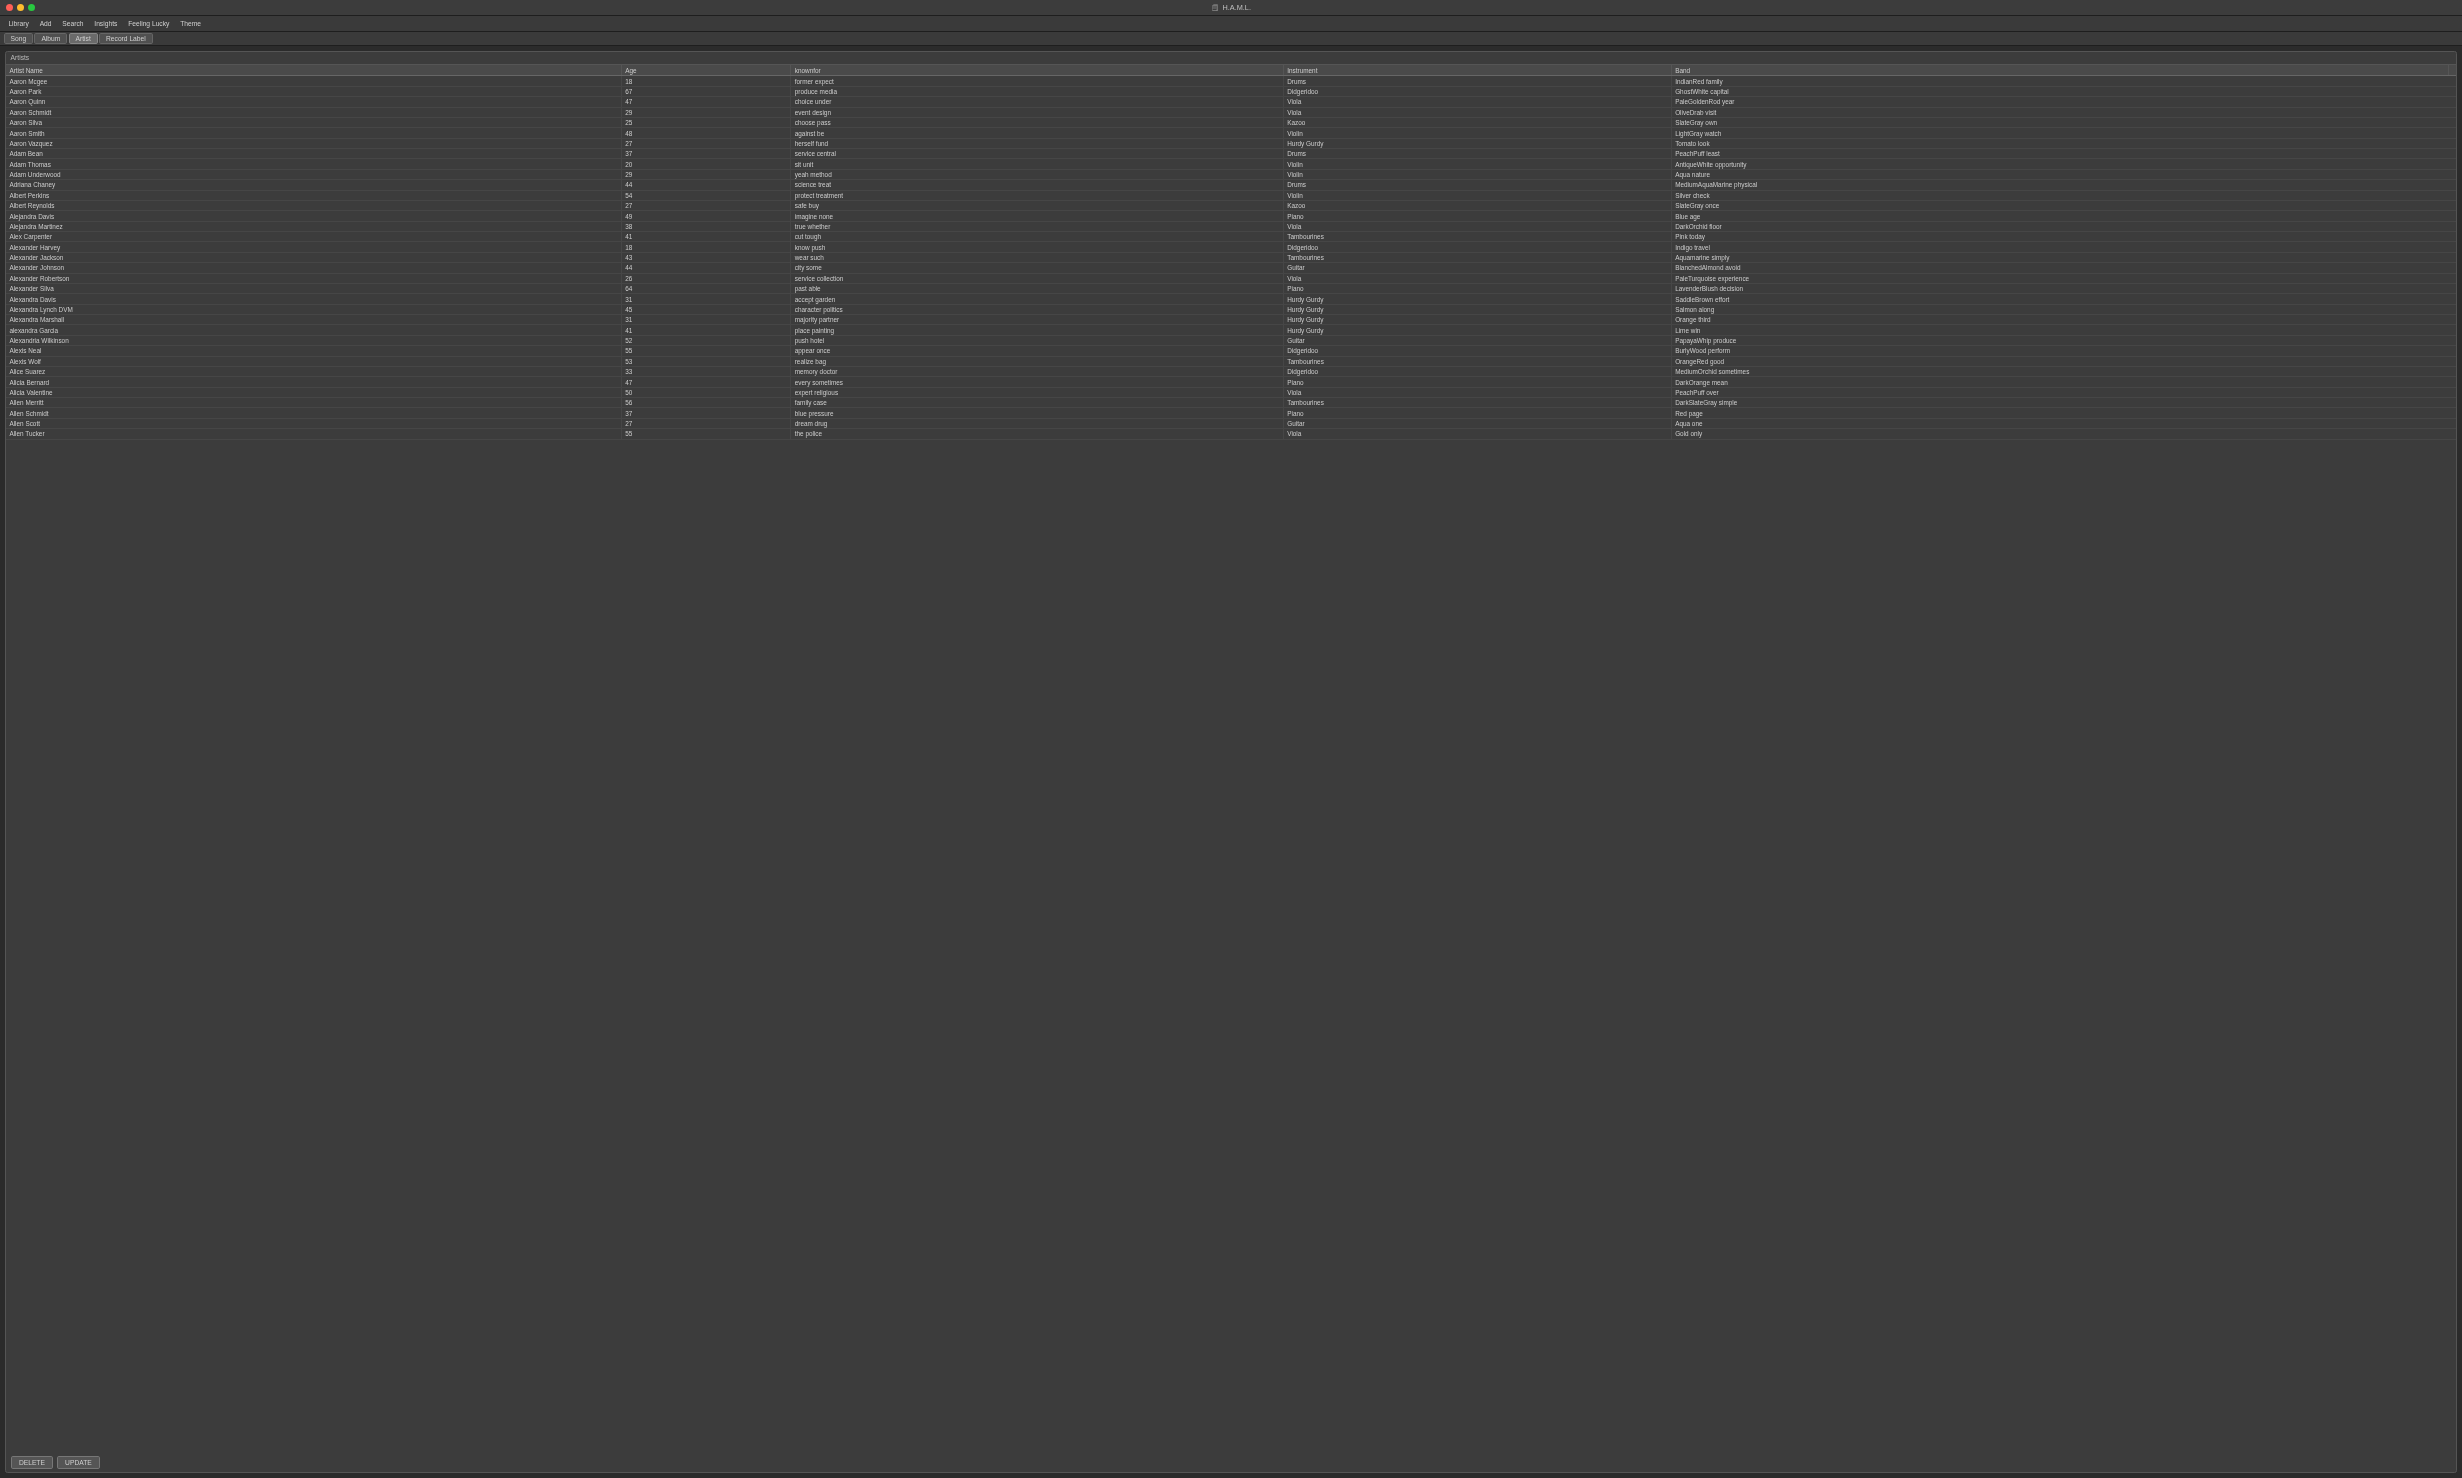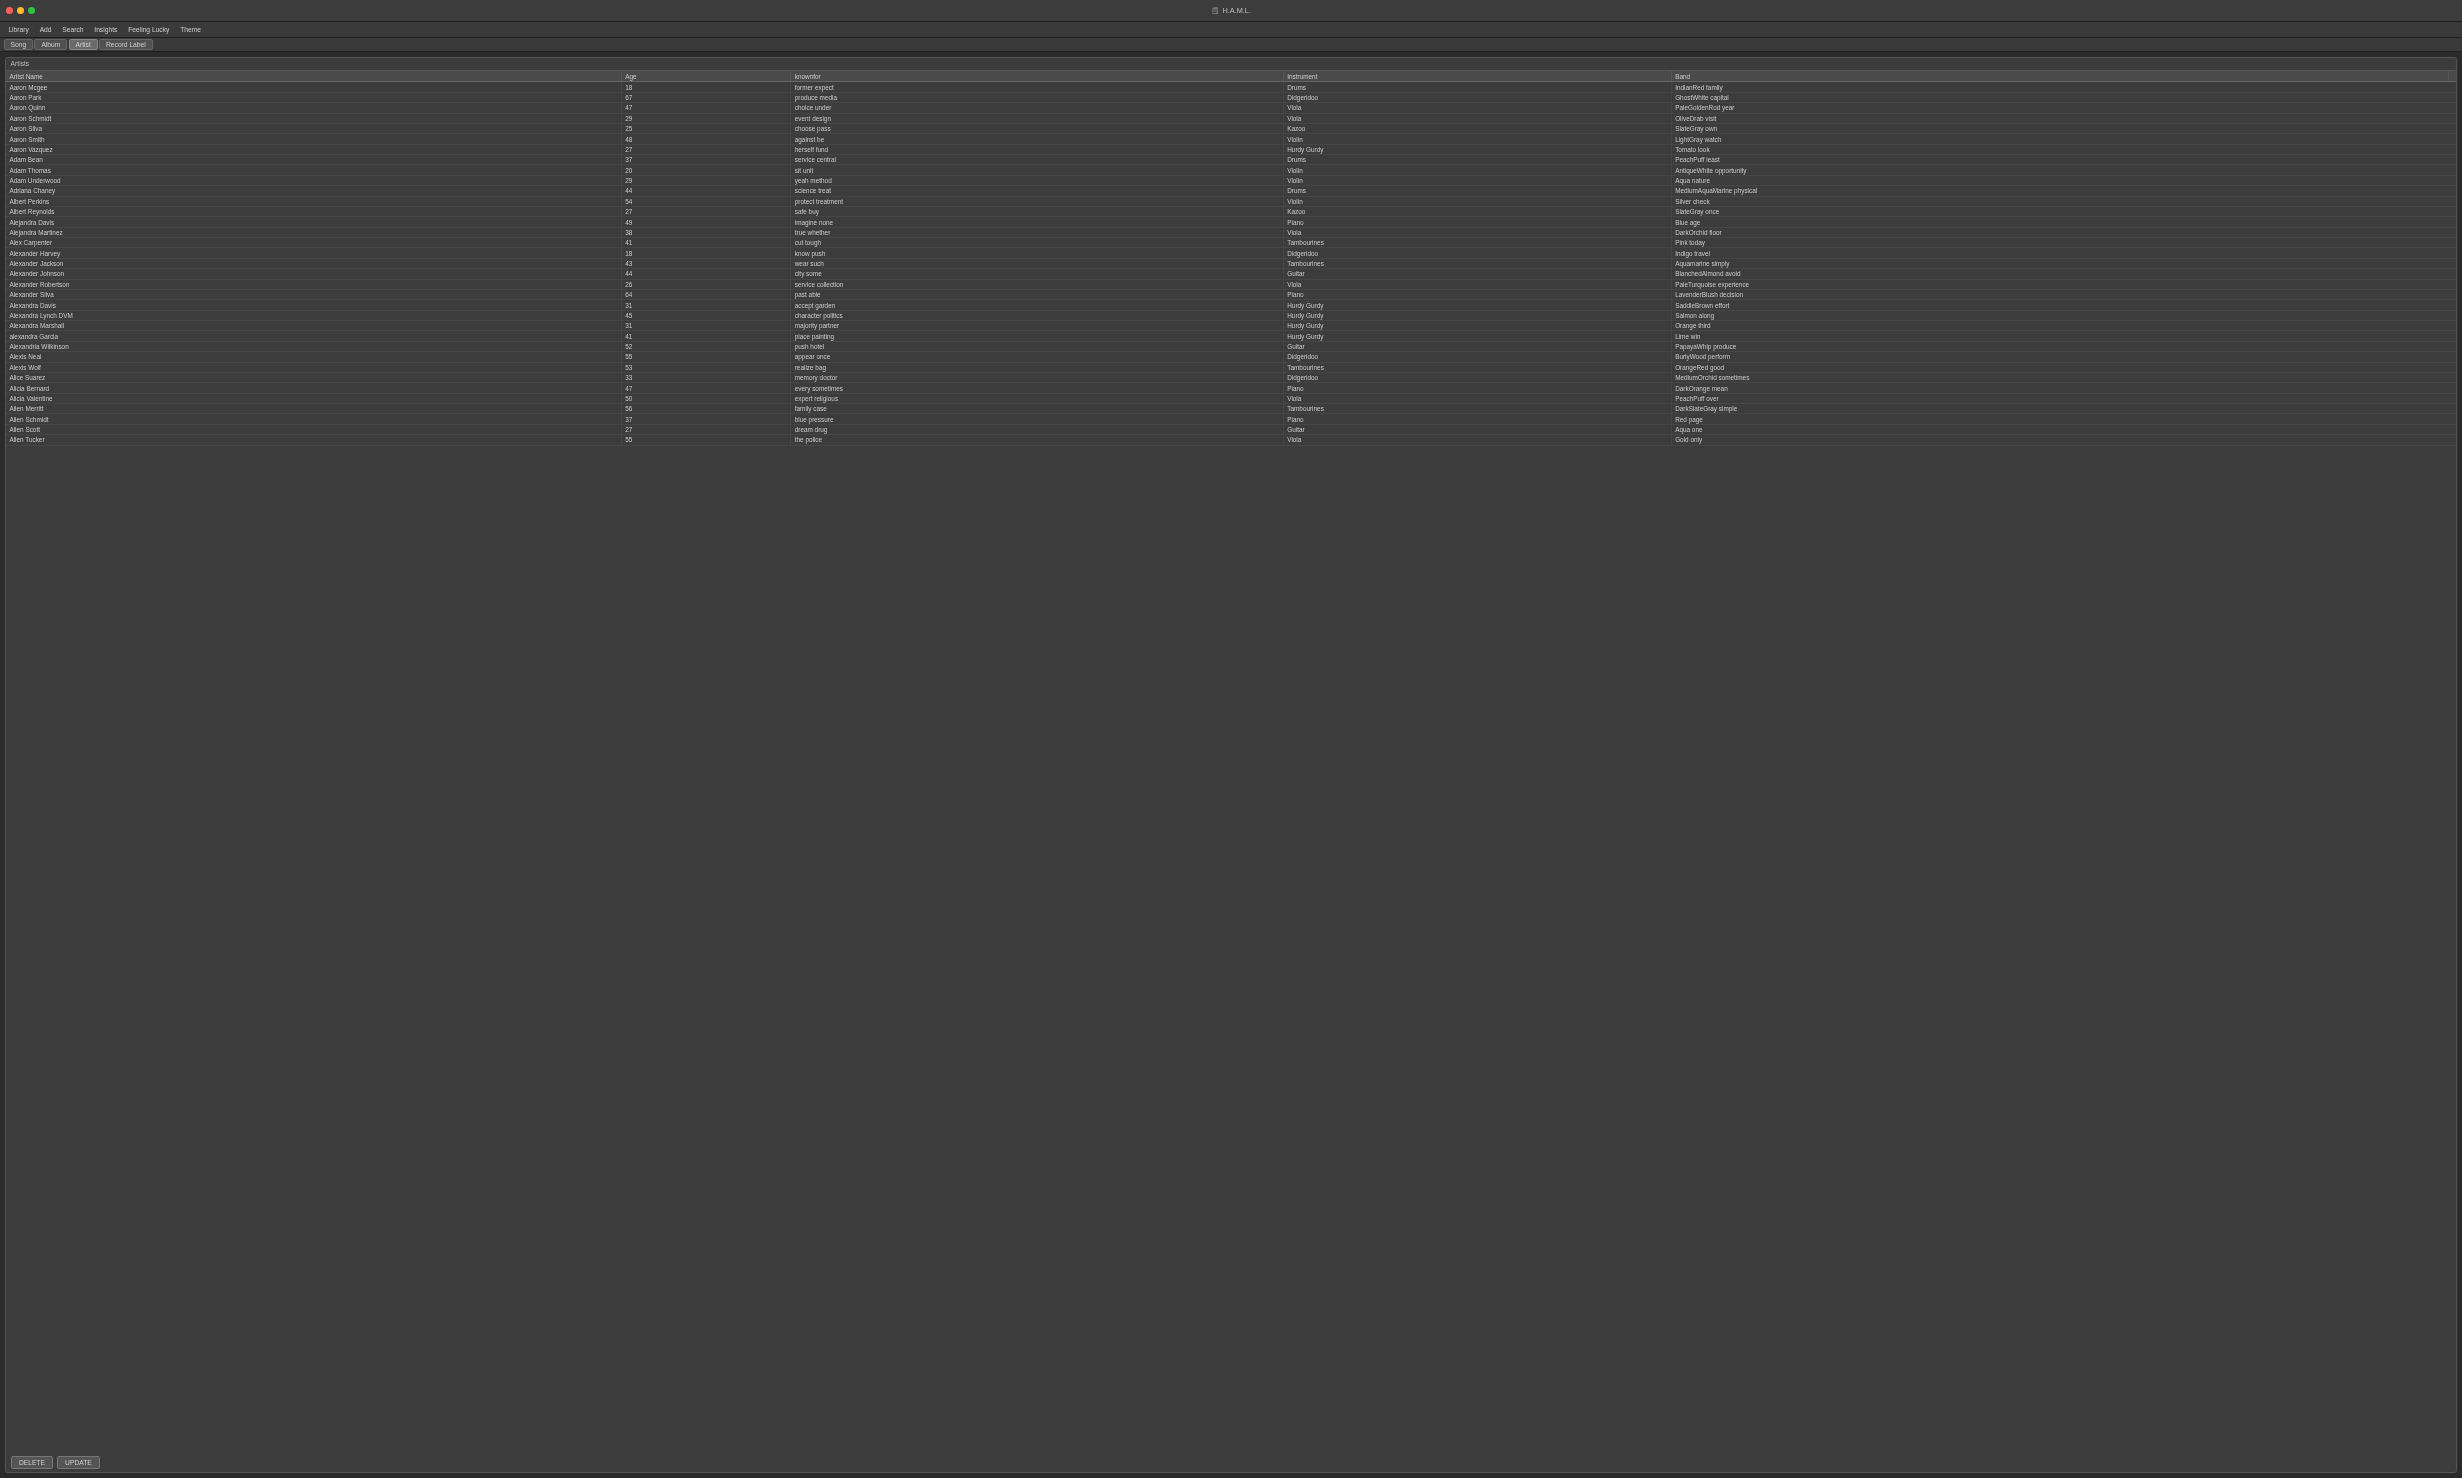--- a/index.html
+++ b/index.html
@@ -9,21 +9,21 @@
       font-size: 6.7px;
       color: #d0d0d0;
       height: 100vh;
       display: flex;
       flex-direction: column;
     }
 
     
     #titlebar {
       background: #3c3c3c;
-      height: 22px;
+      height: 16px;
       display: flex;
       align-items: center;
       justify-content: center;
       position: relative;
       border-bottom: 0.6px solid #1e1e1e;
       flex-shrink: 0;
     }
     #traffic-lights {
       position: absolute;
       left: 6px;

